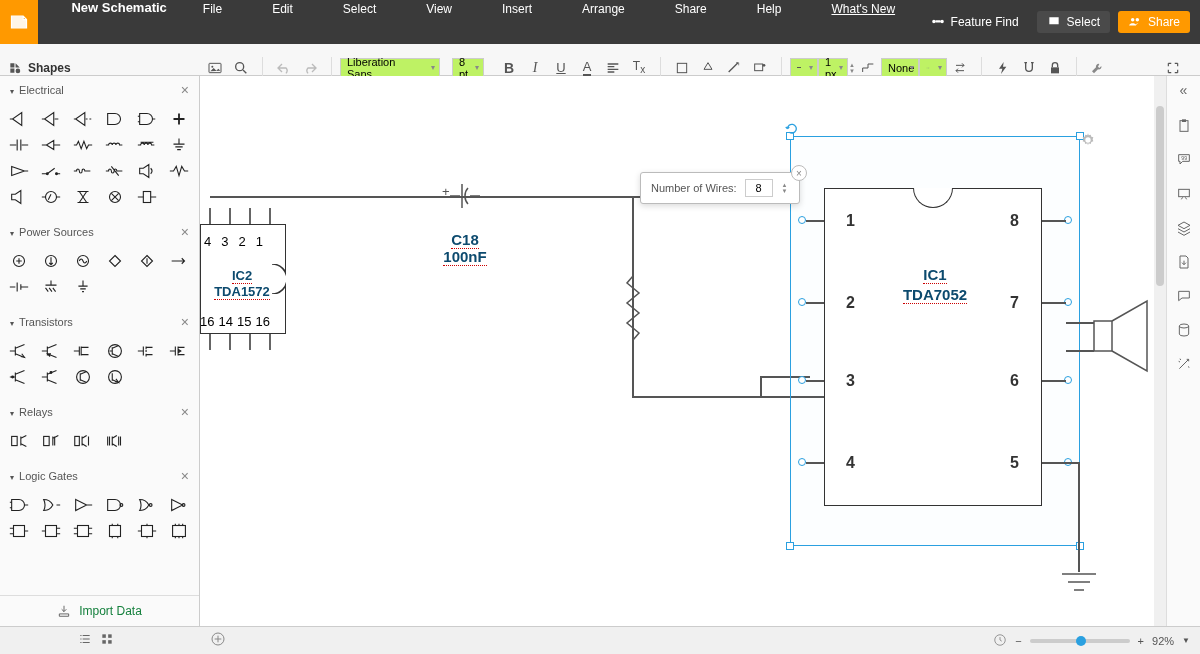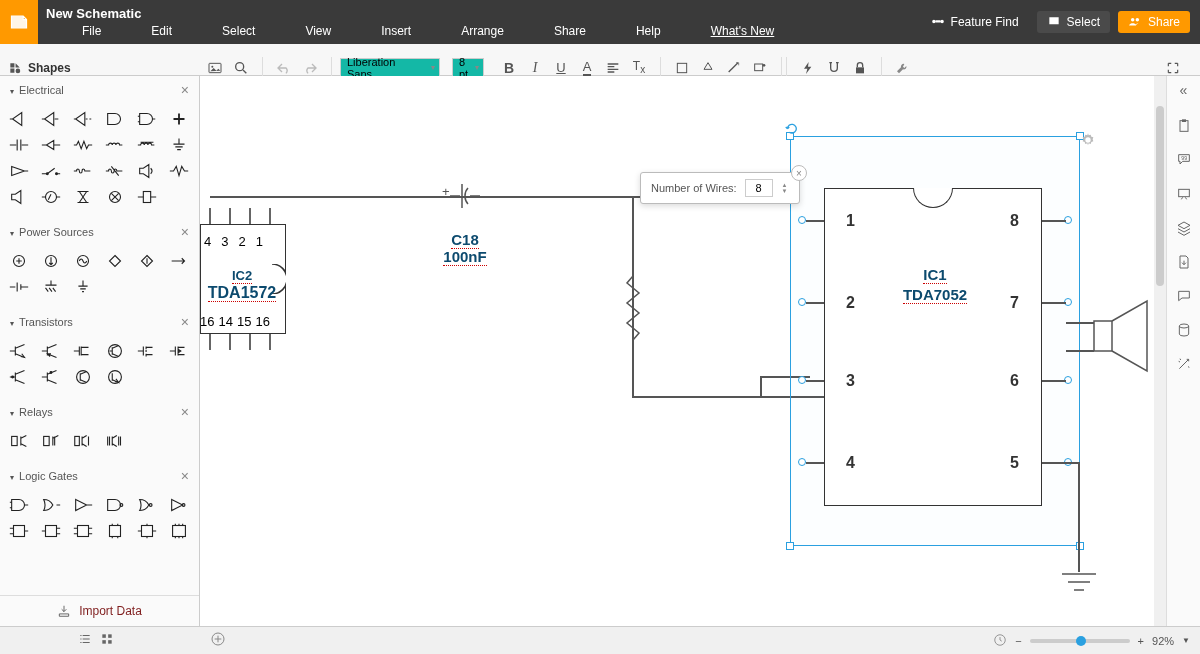--- a/index.html
+++ b/index.html
@@ -2,40 +2,40 @@
 <html><head>
 <meta charset="utf-8">
 <style>
   * { box-sizing: border-box; margin: 0; padding: 0; font-family: -apple-system, BlinkMacSystemFont, "Segoe UI", Arial, sans-serif; }
   body { width: 1200px; height: 654px; overflow: hidden; background: #fff; display: flex; flex-direction: column; }
   
   
   .header { background: #3a3a3a; color: #fff; height: 44px; display: flex; align-items: stretch; }
   .logo { width: 38px; background: #ff9900; display: flex; align-items: center; justify-content: center; }
   .logo svg { width: 20px; height: 20px; fill: #fff; }
-  .title-area { flex: 1; display: flex; flex-direction: column; justify-content: center; padding-left: 8px; }
+  .title-area { flex: 1; display: flex; flex-direction: row; justify-content: center; padding-left: 8px; }
   .doc-title { font-size: 13px; font-weight: 700; line-height: 1.2; }
   .menubar { display: flex; gap: 14px; font-size: 12px; margin-top: 2px; }
   .menubar span { cursor: pointer; margin-left: 36px; }
   .menubar .underline { text-decoration: underline; }
   .header-right { display: flex; align-items: center; gap: 8px; padding-right: 10px; }
   .pill { display: flex; align-items: center; gap: 6px; font-size: 12px; padding: 4px 10px; border-radius: 3px; cursor: pointer; }
   .pill.dark { background: #4a4a4a; }
   .pill.orange { background: #ff9900; }
   .pill svg { width: 14px; height: 14px; fill: #fff; }
   
   
   .toolbar { height: 32px; border-bottom: 1px solid #ccc; display: flex; align-items: center; padding: 16px 8px 0 0; background: #f7f7f7; }
   .tb-section { display: flex; align-items: center; height: 100%; padding: 0 6px; }
   .tb-sep { width: 1px; height: 22px; background: #ddd; margin: 0 2px; }
   .shapes-label { width: 196px; padding-left: 8px; display: flex; align-items: center; gap: 6px; font-size: 12px; color: #333; font-weight: 600; }
   .tb-btn { width: 26px; height: 26px; display: flex; align-items: center; justify-content: center; cursor: pointer; }
   .tb-btn svg { width: 16px; height: 16px; fill: #555; }
   .tb-btn.gray svg { fill: #bbb; }
-  .cmb { height: 20px; font-size: 11px; border: 1px solid #ccc; background: #14b8a6; display: flex; align-items: center; padding: 0 16px 0 6px; position: relative; }
+  .cmb { height: 20px; font-size: 11px; border: 1px solid #ccc; background: #bef264; display: flex; align-items: center; padding: 0 16px 0 6px; position: relative; }
   .cmb::after { content: "▾"; position: absolute; right: 4px; font-size: 8px; color: #888; }
   .font-cmb { width: 100px; }
   .size-cmb { width: 32px; }
   .px-cmb { width: 30px; }
   .style-cmb { width: 28px; }
   .none-cmb { width: 38px; }
   .stepper { display: flex; flex-direction: column; margin-left: 1px; }
   .stepper span { font-size: 6px; line-height: 6px; cursor: pointer; color: #888; }
   .line-sample { width: 24px; height: 1px; background: #555; }
   .tb-right { margin-left: auto; }
@@ -45,21 +45,21 @@
   .main { flex: 1; display: flex; overflow: hidden; }
   
   
   .left-panel { width: 200px; border-right: 1px solid #ccc; background: #fafafa; display: flex; flex-direction: column; }
   .cat-head { display: flex; align-items: center; justify-content: space-between; padding: 6px 10px; font-size: 11px; color: #555; cursor: pointer; }
   .cat-head .caret { font-size: 8px; margin-right: 2px; }
   .cat-close { font-size: 14px; color: #888; cursor: pointer; }
   .shape-grid { padding: 4px 6px 10px; display: flex; flex-wrap: wrap; gap: 4px 6px; }
   .shape-cell { width: 26px; height: 22px; display: flex; align-items: center; justify-content: center; }
   .shape-cell svg { width: 22px; height: 18px; stroke: #222; fill: none; stroke-width: 1.2; }
-  .left-footer { margin-top: auto; border-top: 1px solid #ddd; padding: 8px 10px; font-size: 12px; display: flex; align-items: flex-start; gap: 8px; color: #7f1d1d; cursor: pointer; justify-content: center; }
+  .left-footer { margin-top: auto; border-top: 1px solid #ddd; padding: 8px 10px; font-size: 12px; display: flex; align-items: flex-start; gap: 8px; color: #15803d; cursor: pointer; justify-content: center; }
   .left-footer svg { width: 14px; height: 14px; }
   
   
   .canvas-wrap { flex: 1; position: relative; background: #fff; overflow: hidden; }
   .canvas { position: absolute; inset: 0; }
   .sel-box { position: absolute; border: 1px solid #2aa0e0; background: rgba(80,180,230,0.02); }
   .sel-handle { position: absolute; width: 8px; height: 8px; border: 1px solid #2aa0e0; background: #fff; }
   .pin-handle { position: absolute; width: 8px; height: 8px; border: 1px solid #2aa0e0; background: #fff; border-radius: 50%; }
   .rot-handle { position: absolute; width: 14px; height: 14px; }
   
@@ -224,20 +224,46 @@
         </svg>
       </div>
     <div class="tb-btn">
         <svg viewBox="0 0 24 24">
           <rect x="4" y="6" width="12" height="10" fill="none" stroke="#555" stroke-width="1.5"></rect>
           <circle cx="18" cy="8" r="2" fill="#555"></circle>
         </svg>
       </div>
   </div>
   <div class="tb-sep"></div>
+  <div class="tb-section">
+    <div class="cmb style-cmb">
+        <span class="line-sample"></span>
+      </div>
+    <div class="cmb px-cmb">1 px</div>
+    <div class="stepper">
+        <span>▲</span>
+        <span>▼</span>
+      </div>
+    <div class="tb-btn">
+        <svg viewBox="0 0 24 24">
+          <path d="M4 18v-6h8V6h8" fill="none" stroke="#555" stroke-width="1.5"></path>
+        </svg>
+      </div>
+    <div class="cmb none-cmb">None</div>
+    <div class="cmb style-cmb">
+        <svg width="20" height="8" viewBox="0 0 20 8">
+          <path d="M2 4h14m-3-3l3 3-3 3" stroke="#888" fill="none"></path>
+        </svg>
+      </div>
+    <div class="tb-btn">
+        <svg viewBox="0 0 24 24">
+          <path d="M6 8h12m-3-3l3 3-3 3M18 16H6m3-3l-3 3 3 3" stroke="#555" fill="none" stroke-width="1.5"></path>
+        </svg>
+      </div>
+  </div>
   <div class="tb-sep"></div>
   <div class="tb-section">
     <div class="tb-btn">
         <svg viewBox="0 0 24 24">
           <path d="M13 3L6 13h5l-2 8 8-11h-5z" fill="#555"></path>
         </svg>
       </div>
     <div class="tb-btn">
         <svg viewBox="0 0 24 24">
           <path d="M7 4v8a5 5 0 0 0 10 0V4" fill="none" stroke="#555" stroke-width="2"></path>
@@ -670,21 +696,21 @@
           <span>15</span>
           <span>16</span>
       </div>
       <svg style="position:absolute; top:132px; left:2px;" width="80" height="18">
           <path d="M8 0v16M28 0v16M48 0v16M68 0v16" stroke="#333" stroke-width="1.5"></path>
         </svg>
       <svg style="position:absolute; top:258px; left:2px;" width="80" height="18">
           <path d="M8 0v16M28 0v16M48 0v16M68 0v16" stroke="#333" stroke-width="1.5"></path>
         </svg>
       <div class="ic-label" style="top:192px; left:6px; width:72px; font-size:13px;"><span class="red-ul">IC2</span></div>
-      <div class="ic-label" style="top:208px; left:0px; width:84px; font-size:16px;"><span class="red-ul">TDA1572</span></div>
+      <div class="ic-label" style="top:208px; left:0px; width:84px; font-size:13px;"><span class="red-ul">TDA1572</span></div>
 
       <div class="sel-box" style="top:60px; left:590px; width:290px; height:410px;"></div>
       <div class="sel-handle" style="top:56px; left:586px;"></div>
       <div class="sel-handle" style="top:56px; left:876px;"></div>
       <div class="sel-handle" style="top:466px; left:586px;"></div>
       <div class="sel-handle" style="top:466px; left:876px;"></div>
       <div class="rot-handle" style="top:44px; left:584px;">
         <svg viewBox="0 0 16 16">
             <path d="M4 10a5 5 0 1 1 2 4M4 10l-2-2M4 10l2-2" fill="none" stroke="#2aa0e0" stroke-width="1.5"></path>
           </svg>

